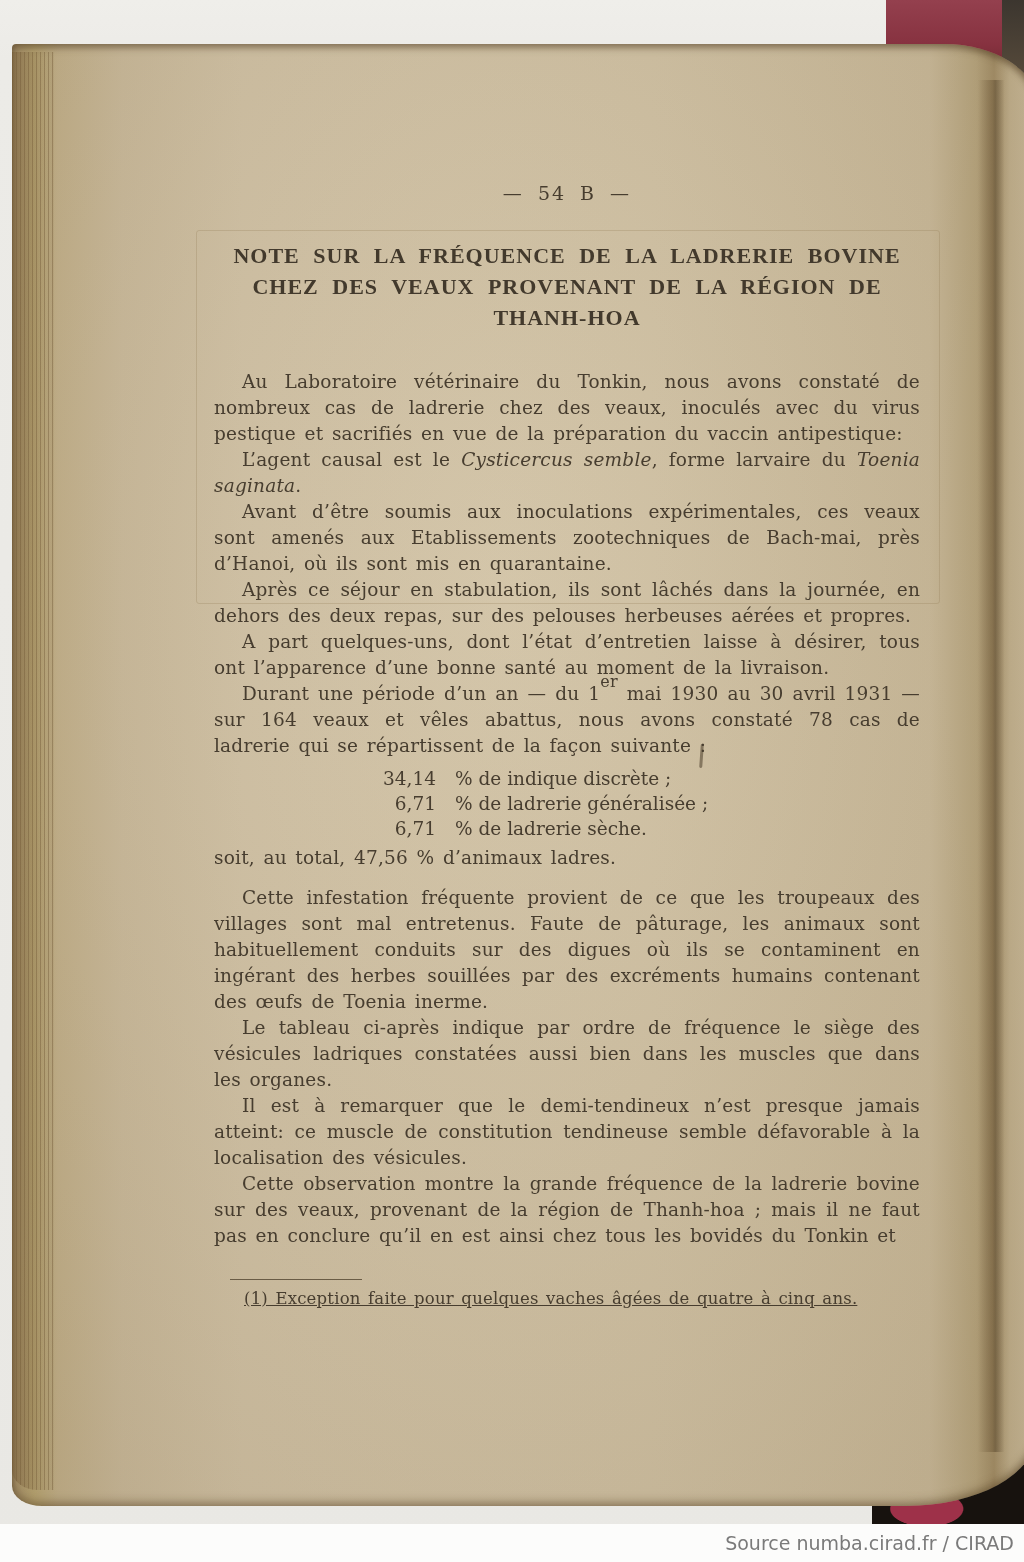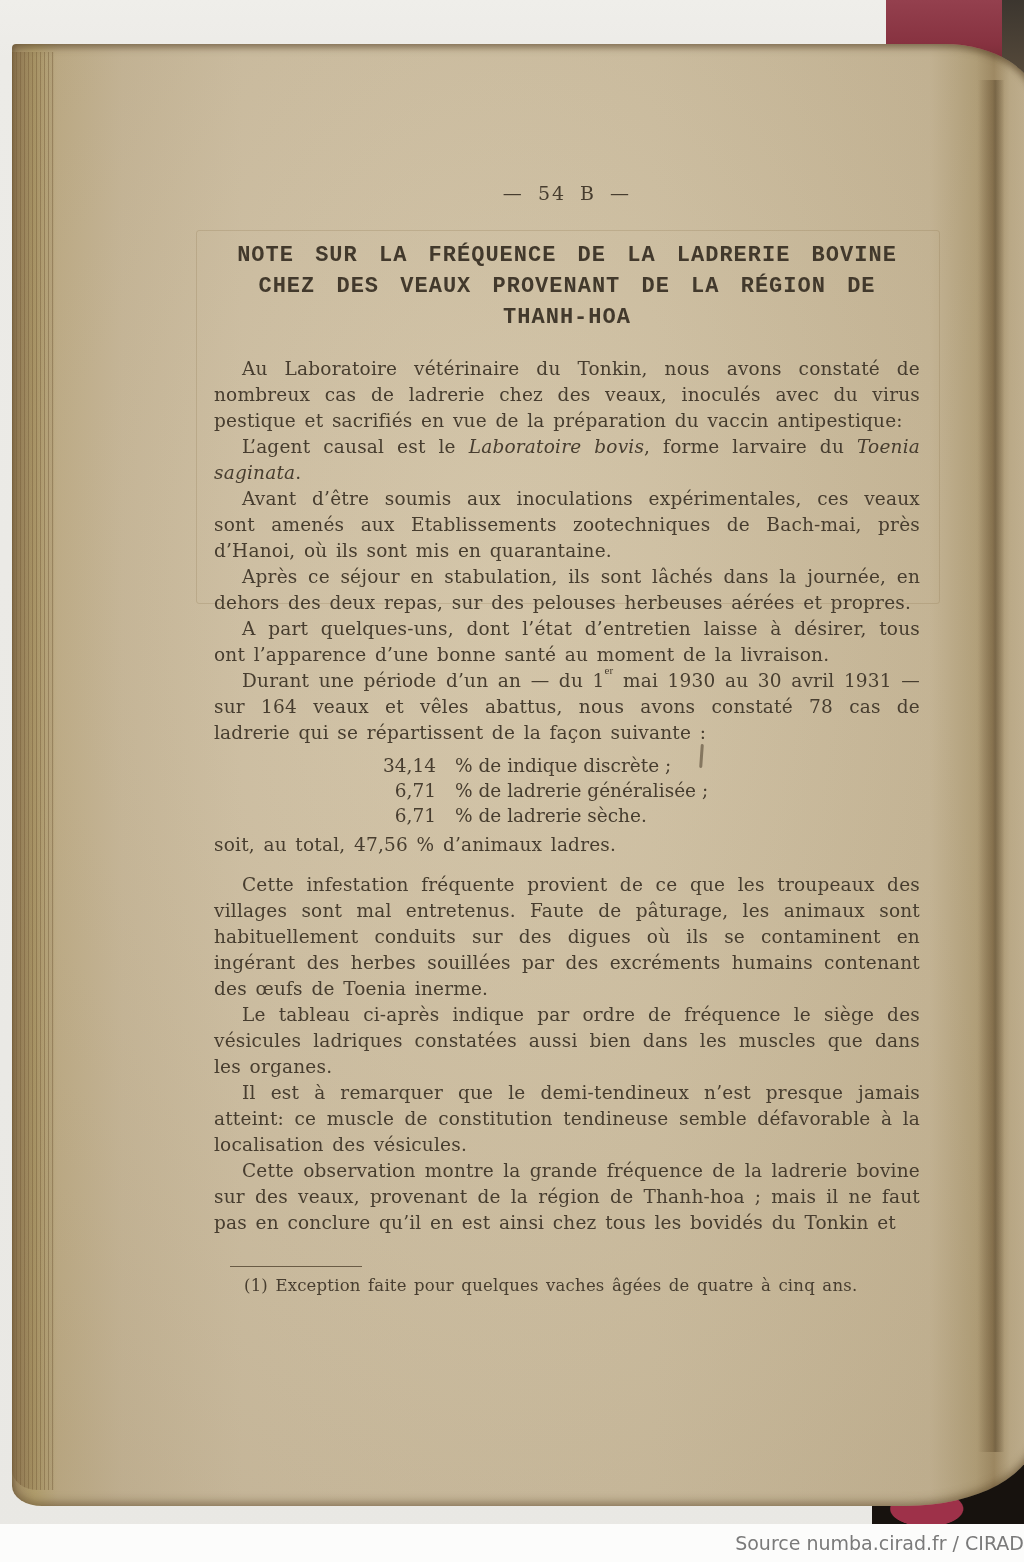--- a/index.html
+++ b/index.html
@@ -60,51 +60,51 @@
   
   .text-col{
     position:absolute; left:202px; top:138px; width:706px;
     color:var(--ink,#473d2f);
   }
   .page-number{
     text-align:center; font-size:19px; letter-spacing:2px; word-spacing:6px;
     color:var(--ink,#473d2f); margin:0 0 36px 0;
   }
   .title{
-    margin:0 0 23px 0; text-align:center;
-    font-family:Liberation Mono, monospace; font-weight:bold;
+    margin:0 0 36px 0; text-align:center;
+    font-family:Liberation Serif, serif; font-weight:bold;
     font-size:22px; line-height:31px; letter-spacing:1px; word-spacing:7px;
     color:var(--title-ink,#42392c);
   }
   .para{
     margin:0; font-size:18.5px; line-height:26px; text-align:justify;
     text-indent:28px; letter-spacing:.2px; word-spacing:2.5px; hyphens:none;
   }
   .para.space-before{margin-top:14px;}
-  .para sup{font-size:11px; line-height:0; position:relative; top:-6px;font-family:Liberation Serif, serif;}
+  .para sup{font-size:16px; line-height:0; position:relative; top:-6px;}
   .stats{margin:7px 0 4px 158px; font-size:18.5px; line-height:25px;}
   .stat-num{display:inline-block; width:64px; text-align:right; margin-right:19px;}
   .total-line{
     margin:2px 0 0 0; font-size:18.5px; line-height:26px;
     text-indent:0; letter-spacing:.2px; word-spacing:2.5px;
   }
   .footnote-block{margin-top:30px;}
   .footnote-rule{width:132px; margin-left:16px; border-top:1.5px solid rgba(74,60,40,.75);}
   .footnote-text{
     margin:8px 0 0 0; padding-left:30px; font-size:16.5px; line-height:22px;
-    letter-spacing:.2px; word-spacing:2px;
+    letter-spacing:.2px; word-spacing:2px;text-decoration:underline;
   }
   
   .attribution-bar{
     position:absolute; left:0; bottom:0; width:1024px; height:38px; z-index:3;
     background:#fcfcfb; display:flex; align-items:center; justify-content:flex-end;
   }
   .attribution-text{
     font-family:"DejaVu Sans", sans-serif; font-size:19px;
-    color:var(--attr,#7a7a7a); 
+    color:var(--attr,#7a7a7a); padding-right:10px;
   }
 </style>
 </head>
 <body>
 
 <div class="stage">
 
   <div class="cover-top-right"></div>
   <div class="edge-dark-top-right"></div>
   <div class="cover-bottom-right"></div>
@@ -118,21 +118,21 @@
     <div class="text-col">
       <div class="page-number">— 54 B —</div>
 
       <h1 class="title">
         <span>NOTE SUR LA FRÉQUENCE DE LA LADRERIE BOVINE</span><br>
         <span>CHEZ DES VEAUX PROVENANT DE LA RÉGION DE THANH-HOA</span>
       </h1>
 
       <div>
           <p class="para"><span>Au Laboratoire vétérinaire du Tonkin, nous avons constaté de nombreux cas de ladrerie chez des veaux, inoculés avec du virus pestique et sacrifiés en vue de la préparation du vaccin antipestique:</span></p>
-          <p class="para"><span>L’agent causal est le </span><i>Laboratoire bovis</i><span>, forme larvaire du </span><i>Toenia saginata</i><span>.</span></p>
+          <p class="para"><span>L’agent causal est le </span><i>Cysticercus semble</i><span>, forme larvaire du </span><i>Toenia saginata</i><span>.</span></p>
           <p class="para"><span>Avant d’être soumis aux inoculations expérimentales, ces veaux sont amenés aux Etablissements zootechniques de Bach-mai, près d’Hanoi, où ils sont mis en quarantaine.</span></p>
           <p class="para"><span>Après ce séjour en stabulation, ils sont lâchés dans la journée, en dehors des deux repas, sur des pelouses herbeuses aérées et propres.</span></p>
           <p class="para"><span>A part quelques-uns, dont l’état d’entretien laisse à désirer, tous ont l’apparence d’une bonne santé au moment de la livraison.</span></p>
           <p class="para"><span>Durant une période d’un an — du 1</span><sup>er</sup><span> mai 1930 au 30 avril 1931 — sur 164 veaux et vêles abattus, nous avons constaté 78 cas de ladrerie qui se répartissent de la façon suivante :</span></p>
         </div>
 
       <div class="stats">
         <div class="stat-row">
           <span class="stat-num">34,14</span><span class="stat-label">% de indique discrète ;</span>
         </div>

